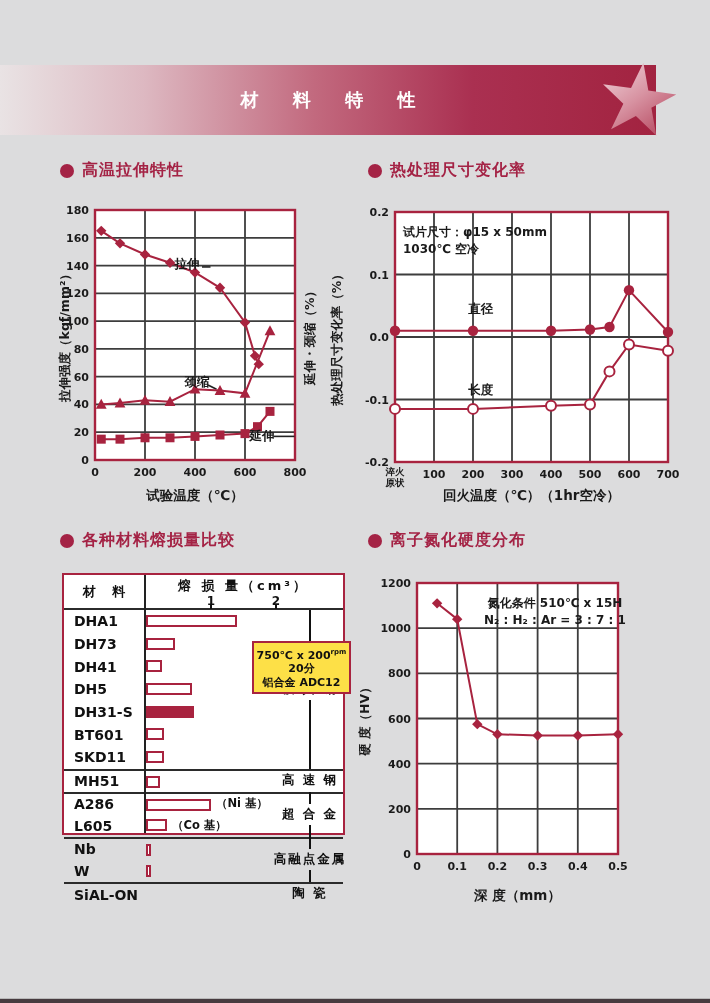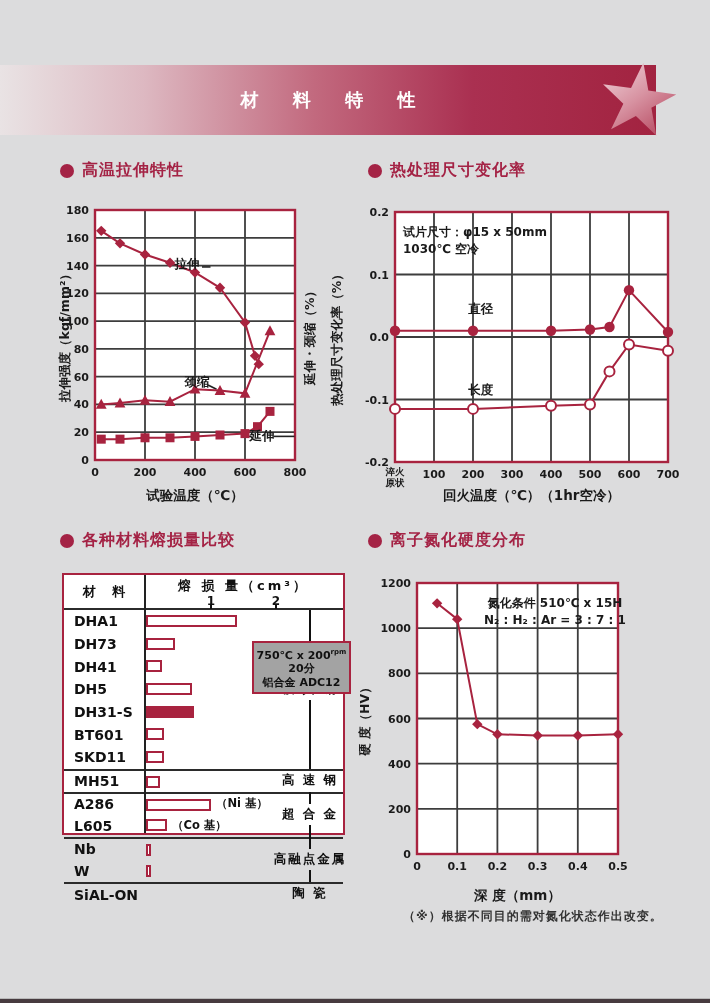--- a/index.html
+++ b/index.html
@@ -36,21 +36,21 @@
   .mt-row.gsep { border-top:2px solid #2b2b2b; }
   .mt-name { position:absolute; left:10px; top:0; height:100%; display:flex; align-items:center;
     font-size:14px; font-weight:bold; color:#111; }
   .mt-bar { position:absolute; left:82px; top:5px; height:12px; background:#fff; border:2px solid #a8233f; z-index:2;}
   .mt-bar.filled { background:#a8233f; }
   .mt-barnote { position:absolute; top:0; height:100%; display:flex; align-items:center; font-size:11.5px; font-weight:bold; color:#111; z-index:2;}
   .mt-groups { position:absolute; left:0; top:35px; right:0; bottom:0; pointer-events:none;text-align:center; }
   .mt-group { position:absolute; left:210px; width:72px; display:flex; flex-direction:column; align-items:center; }
   .mt-gline { width:2px; background:#111; flex:1; }
   .mt-glabel { font-size:12.5px; font-weight:bold; color:#111; white-space:nowrap; letter-spacing:2px; padding:2px 0; }
-  .mt-callout { position:absolute; left:188px; top:66px; width:99px; z-index:3; background:#a3a3a3;
+  .mt-callout { position:absolute; left:188px; top:66px; width:99px; z-index:3; background:#fde047;
     border:2px solid #a8233f; text-align:center; font-size:11px; font-weight:bold; color:#111; line-height:13.5px; padding:3px 1px; }
   .mt-callout sup { font-size:7px; }
 
   .footnote { position:absolute; left:403px; top:908px; font-size:12px; font-weight:bold; color:#333; letter-spacing:1px; }
   .bottom-bar { position:absolute; left:0; bottom:0; width:100%; height:4px; background:#473b3f; }
   .bottom-bar-hl { position:absolute; left:0; bottom:4px; width:100%; height:1px; background:#b9b9b9; }
 </style>
 </head>
 <body>
 
@@ -332,17 +332,16 @@
         <polyline points="82.1,43.32499999999999 102.2,59.133333333333326 122.3,164.14583333333331 142.4,174.30833333333334 182.6,175.4375 222.8,175.4375 263,174.30833333333334" fill="none" stroke="#a8233f" stroke-width="2"></polyline>
         <path d="M82.1 38.124999999999986L87.3 43.32499999999999L82.1 48.52499999999999L76.89999999999999 43.32499999999999Z" fill="#a8233f"></path>
         <path d="M102.2 53.93333333333332L107.4 59.133333333333326L102.2 64.33333333333333L97 59.133333333333326Z" fill="#a8233f"></path>
         <path d="M122.3 158.94583333333333L127.5 164.14583333333331L122.3 169.3458333333333L117.1 164.14583333333331Z" fill="#a8233f"></path>
         <path d="M142.4 169.10833333333335L147.6 174.30833333333334L142.4 179.50833333333333L137.20000000000002 174.30833333333334Z" fill="#a8233f"></path>
         <path d="M182.6 170.2375L187.79999999999998 175.4375L182.6 180.6375L177.4 175.4375Z" fill="#a8233f"></path>
         <path d="M222.8 170.2375L228 175.4375L222.8 180.6375L217.60000000000002 175.4375Z" fill="#a8233f"></path>
         <path d="M263 169.10833333333335L268.2 174.30833333333334L263 179.50833333333333L257.8 174.30833333333334Z" fill="#a8233f"></path>
       </svg></div>
 
-  <div class="footnote">（※）根据不同目的需对氮化状态作出改变。</div>
 
   <div class="bottom-bar-hl"></div>
   <div class="bottom-bar"></div>
 </div>
 
 </body></html>

